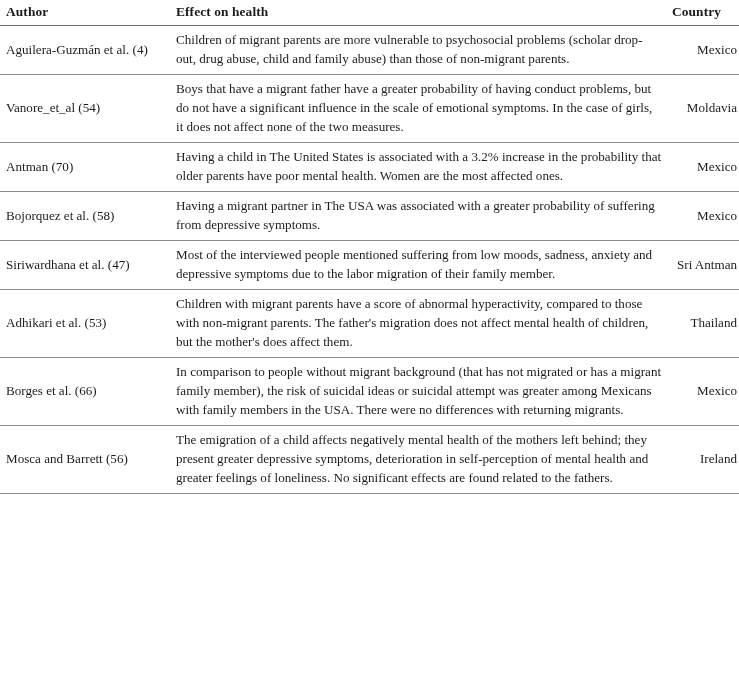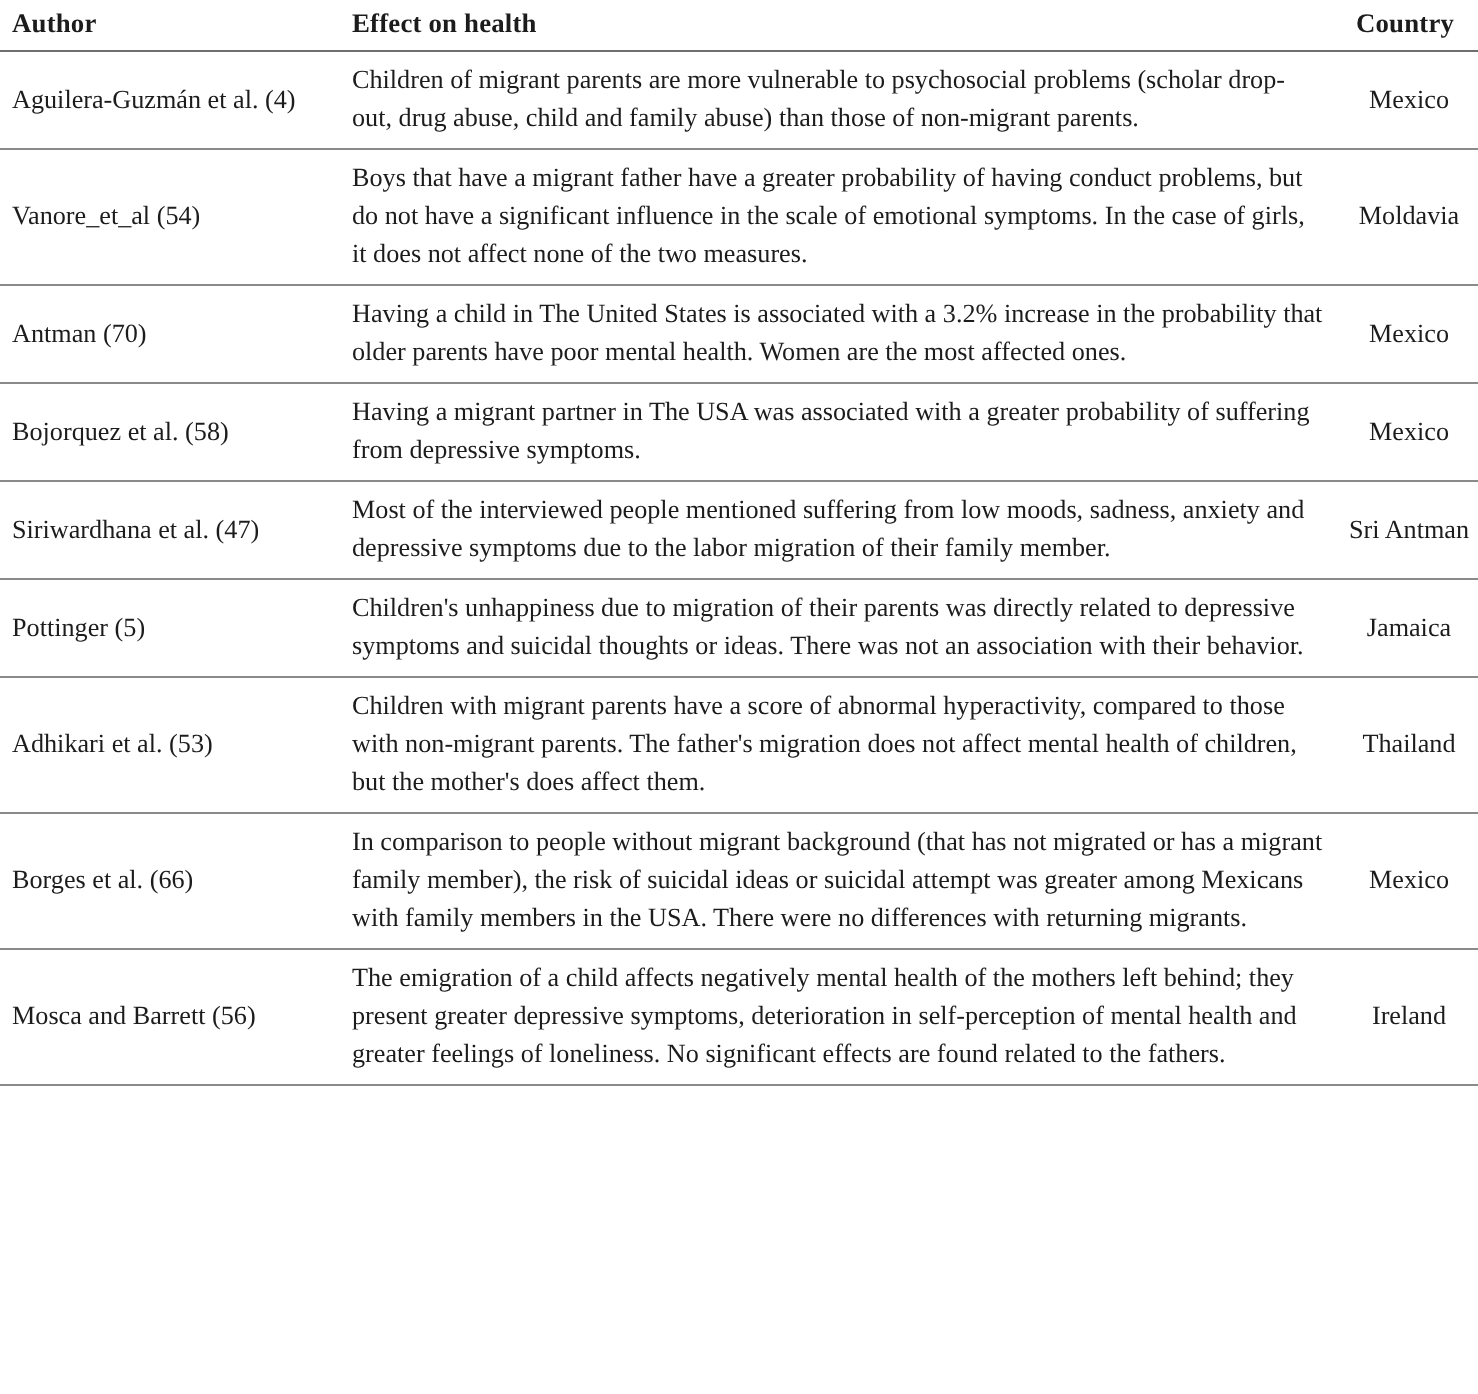--- a/index.html
+++ b/index.html
@@ -35,21 +35,21 @@
     text-align: left;
     font-weight: bold;
     font-size: 13.4px;
     padding: 2px 6px 4px 6px;
     vertical-align: bottom;
     border-bottom: 1.6px solid #6f6f6f;
     letter-spacing: 0.1px;
   }
   thead th.th-author  { padding-left: 6px; }
   thead th.th-effect  { padding-left: 4px; }
-  thead th.th-country { padding-left: 4px; text-align: center; }
+  thead th.th-country { padding-left: 4px; }
 
   
   tr.section-row td {
     font-weight: bold;
     font-size: 13.2px;
     padding: 2px 6px 3px 6px;
     border-bottom: 1.3px solid #8a8a8a;
   }
 
   
@@ -71,21 +71,21 @@
   td.cell-effect {
     vertical-align: middle;
     padding-left: 4px;
     padding-right: 6px;
     text-align: left;
   }
   td.cell-country {
     vertical-align: middle;
     padding-left: 4px;
     padding-right: 2px;
-    text-align: center;
+    text-align: right;
     white-space: nowrap;
   }
 </style>
 </head>
 <body>
 
 <div class="table-wrap">
   <table class="study-table">
     <colgroup>
       <col class="col-author">
@@ -120,25 +120,20 @@
         <td class="cell-author">Bojorquez et al. (58)</td>
         <td class="cell-effect">Having a migrant partner in The USA was associated with a greater probability of suffering from depressive symptoms.</td>
         <td class="cell-country">Mexico</td>
       </tr>
       <tr class="data-row">
         <td class="cell-author">Siriwardhana et al. (47)</td>
         <td class="cell-effect">Most of the interviewed people mentioned suffering from low moods, sadness, anxiety and depressive symptoms due to the labor migration of their family member.</td>
         <td class="cell-country">Sri Antman</td>
       </tr>
       <tr class="data-row">
-        <td class="cell-author">Pottinger (5)</td>
-        <td class="cell-effect">Children's unhappiness due to migration of their parents was directly related to depressive symptoms and suicidal thoughts or ideas. There was not an association with their behavior.</td>
-        <td class="cell-country">Jamaica</td>
-      </tr>
-      <tr class="data-row">
         <td class="cell-author">Adhikari et al. (53)</td>
         <td class="cell-effect">Children with migrant parents have a score of abnormal hyperactivity, compared to those with non-migrant parents. The father's migration does not affect mental health of children, but the mother's does affect them.</td>
         <td class="cell-country">Thailand</td>
       </tr>
       <tr class="data-row">
         <td class="cell-author">Borges et al. (66)</td>
         <td class="cell-effect">In comparison to people without migrant background (that has not migrated or has a migrant family member), the risk of suicidal ideas or suicidal attempt was greater among Mexicans with family members in the USA. There were no differences with returning migrants.</td>
         <td class="cell-country">Mexico</td>
       </tr>
       <tr class="data-row">

